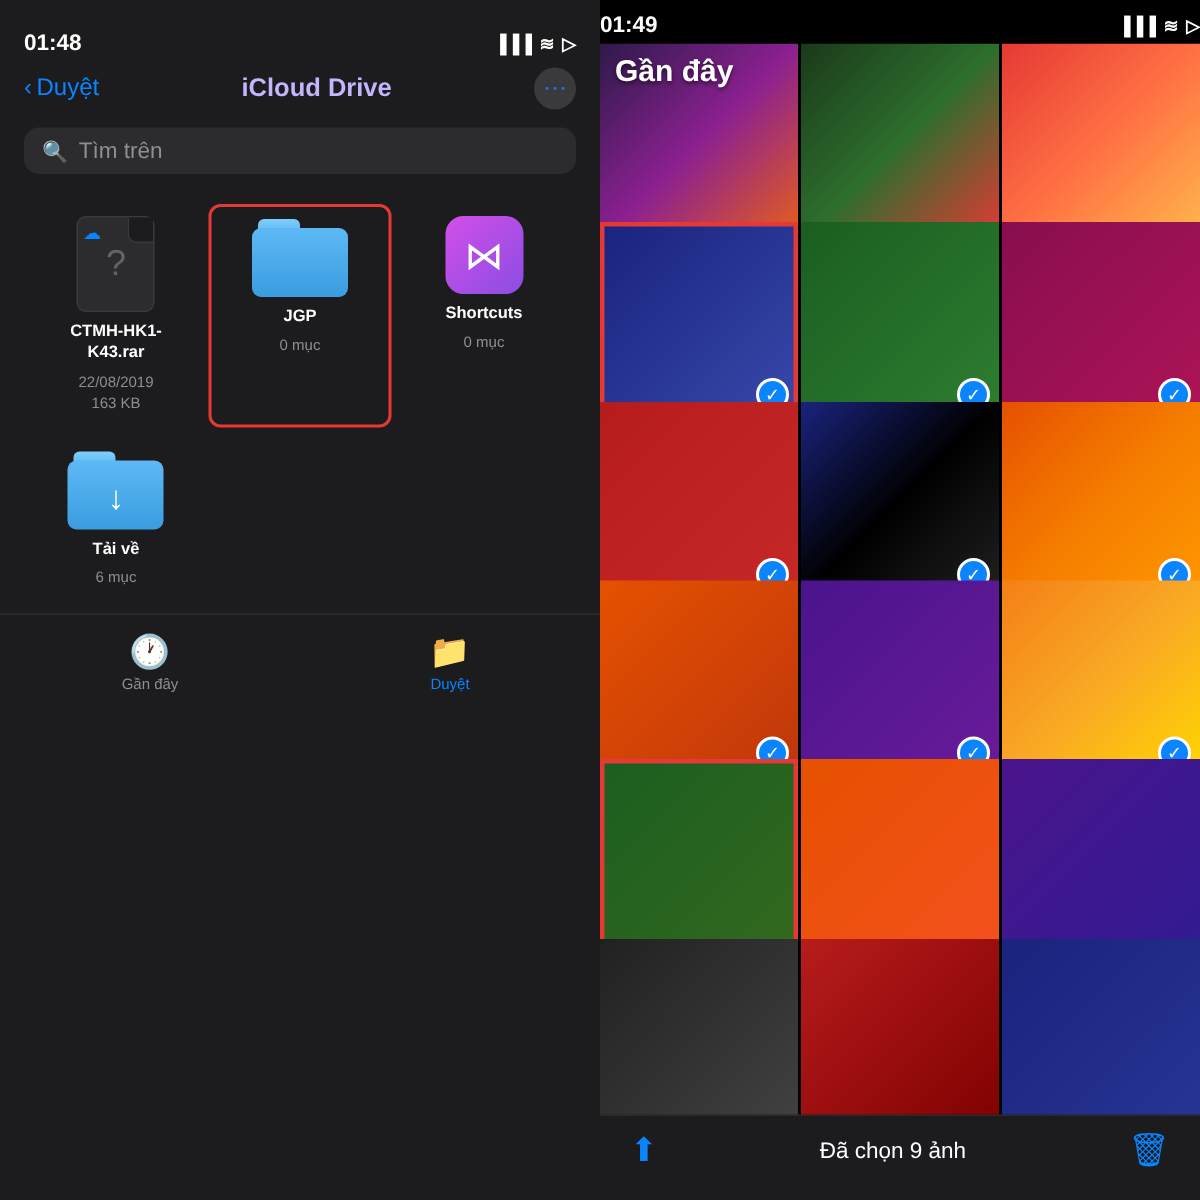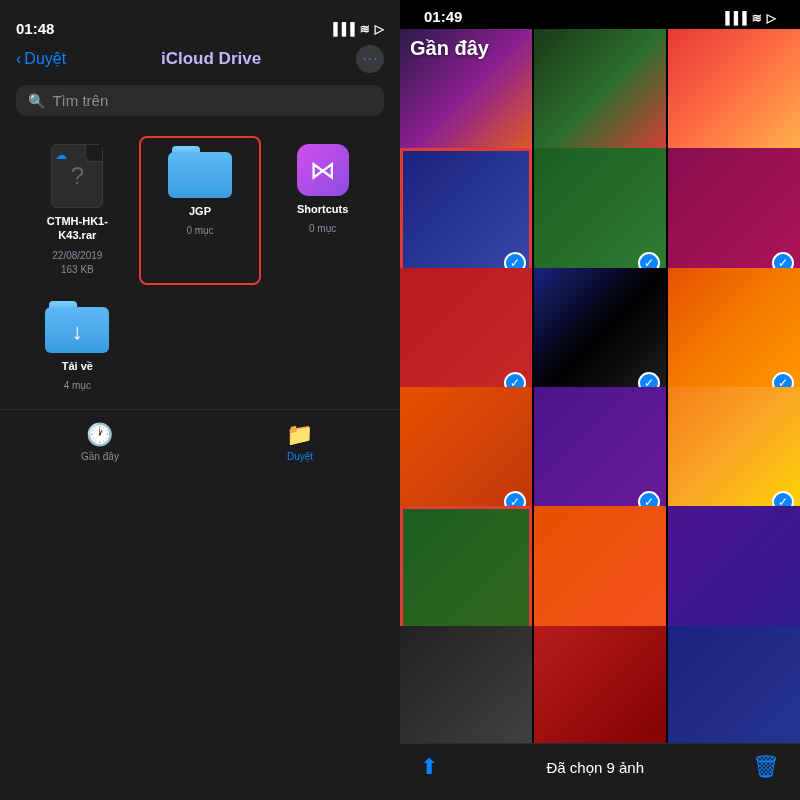--- a/index.html
+++ b/index.html
@@ -236,22 +236,22 @@
       height: 800px;
       background: #000;
       display: flex;
       flex-direction: column;
       color: #fff;
     }
 
     .status-bar-right {
       display: flex;
       justify-content: space-between;
-      align-items: flex-end;
-      padding: 8px 24px 4px;
+      align-items: center;
+      padding: 8px 0 4px;
       font-size: 13px;
       font-weight: 600;
     }
     .status-bar-right .time { font-size: 15px; font-weight: 700; }
 
     .photo-nav {
       display: flex;
       align-items: center;
       justify-content: flex-end;
       padding: 2px 16px 6px;
@@ -422,21 +422,21 @@
     </div>
 
     <div class="file-item">
       <div class="folder-download">
         <div class="folder-tab"></div>
         <div class="folder-body">
           <div class="folder-download-icon">↓</div>
         </div>
       </div>
       <span class="file-name">Tải về</span>
-      <span class="file-meta">4 mục</span>
+      <span class="file-meta">6 mục</span>
     </div>
 
   </div>
 
 
   <div class="bottom-tabs">
     <div class="tab-item">
       <span class="tab-icon">🕐</span>
       <span>Gần đây</span>
     </div>

